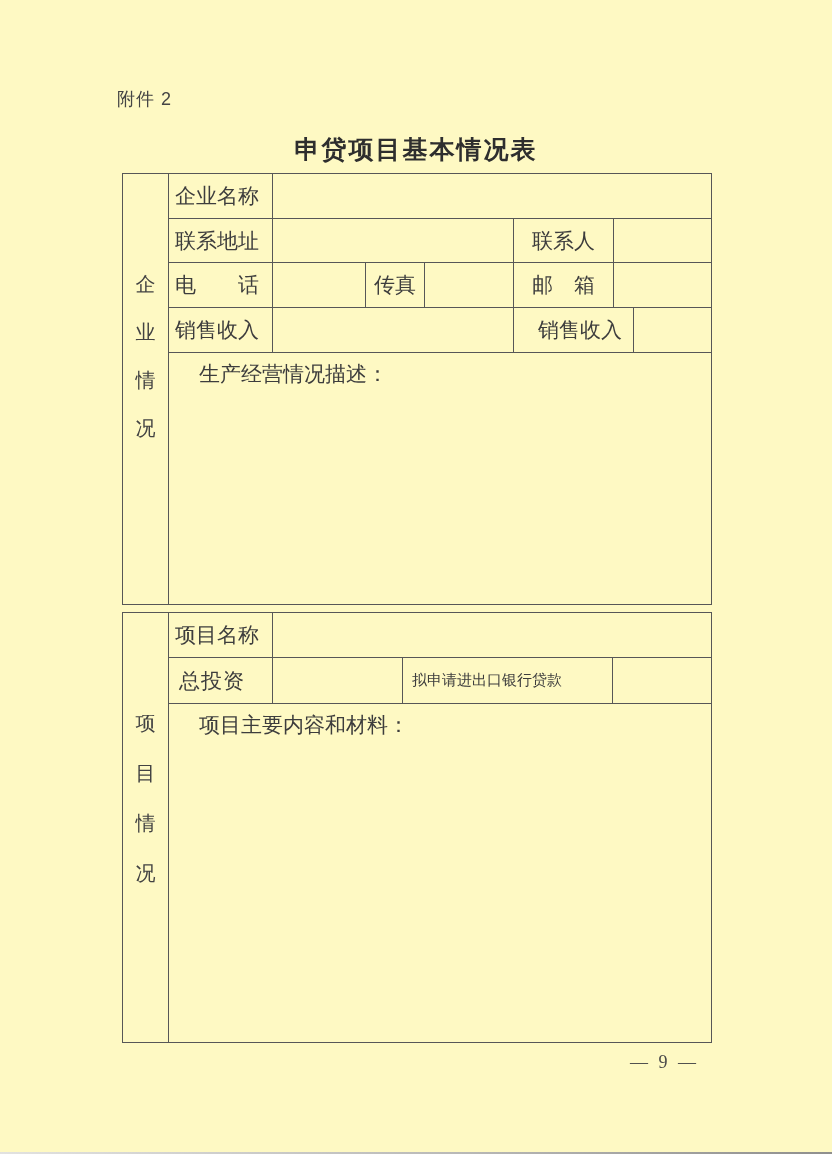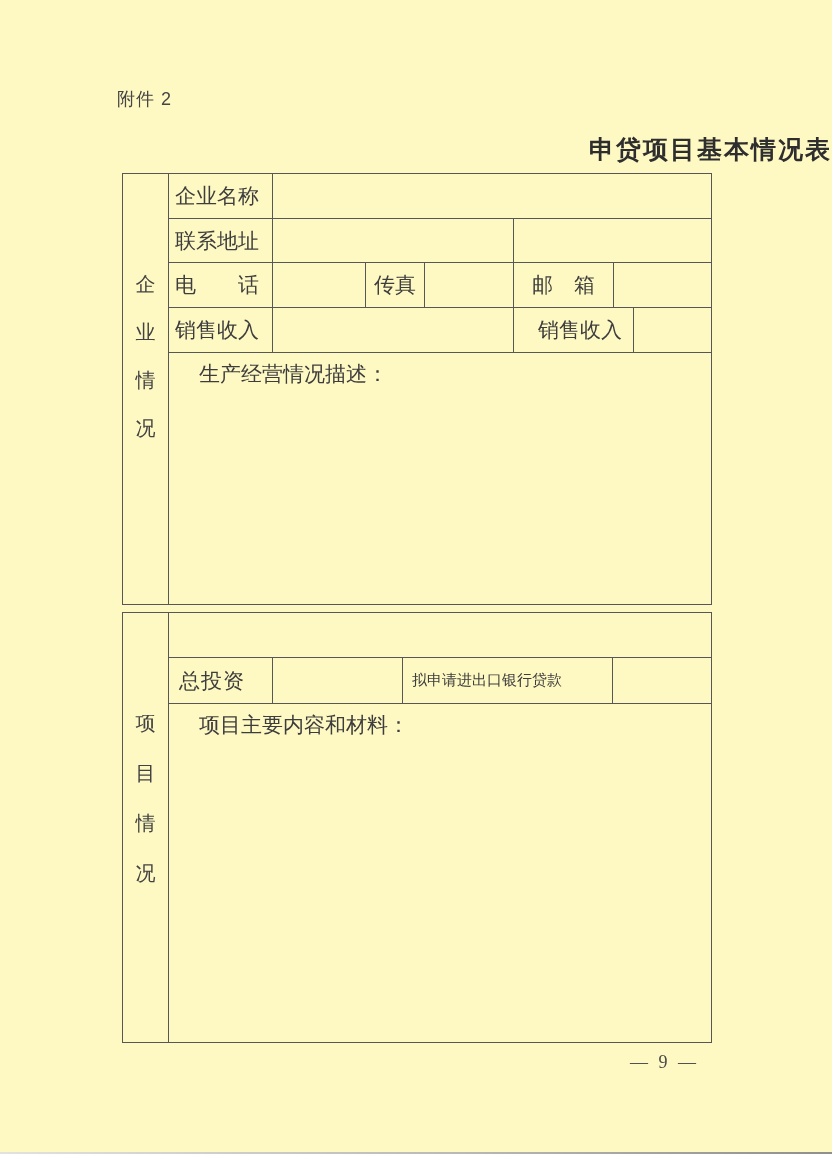--- a/index.html
+++ b/index.html
@@ -8,21 +8,21 @@
     position:relative;width:832px;height:1168px;margin:0 auto;
     background:#fef9c3;overflow:hidden;
     font-family:"Liberation Sans","DejaVu Sans",sans-serif;
     color:#3c3c3c;
   }
   .attachment{
     position:absolute;left:117px;top:87px;
     font-size:18px;letter-spacing:1px;color:#454545;
   }
   .doc-title{
-    position:absolute;left:0;top:133px;width:832px;text-align:right;
+    position:absolute;left:0;top:133px;width:832px;text-align:center;
     font-size:25px;font-weight:bold;letter-spacing:2px;color:#2e2e2e;
   }
   .tbl{
     position:absolute;left:122px;width:590px;
     border:1.5px solid #575757;box-sizing:border-box;
     display:flex;background:transparent;
   }
   #tbl1{top:173px;height:432px;}
   #tbl2{top:612px;height:431px;}
   .side{
@@ -91,20 +91,21 @@
     <div class="content">
 
       <div class="row h45">
         <div class="cell w104 lab">企业名称</div>
         <div class="cell end"></div>
       </div>
 
       <div class="row h44">
         <div class="cell w104 lab">联系地址</div>
         <div class="cell w241"></div>
+        <div class="cell w100 ctr">联系人</div>
         <div class="cell end"></div>
       </div>
 
       <div class="row h45">
         <div class="cell w104 lab">电　　话</div>
         <div class="cell w93"></div>
         <div class="cell w59 ctr">传真</div>
         <div class="cell w89"></div>
         <div class="cell w100 lab" style="padding-left:18px;">邮　箱</div>
         <div class="cell end"></div>
@@ -127,20 +128,21 @@
   <div class="tbl" id="tbl2">
     <div class="side">
       <span>项</span>
       <span>目</span>
       <span>情</span>
       <span>况</span>
     </div>
     <div class="content">
 
       <div class="row h45">
+        <div class="cell w104 lab">项目名称</div>
         <div class="cell end"></div>
       </div>
 
       <div class="row h46">
         <div class="cell w104 lab3">总投资</div>
         <div class="cell w130"></div>
         <div class="cell w210">拟申请进出口银行贷款</div>
         <div class="cell end"></div>
       </div>
 

